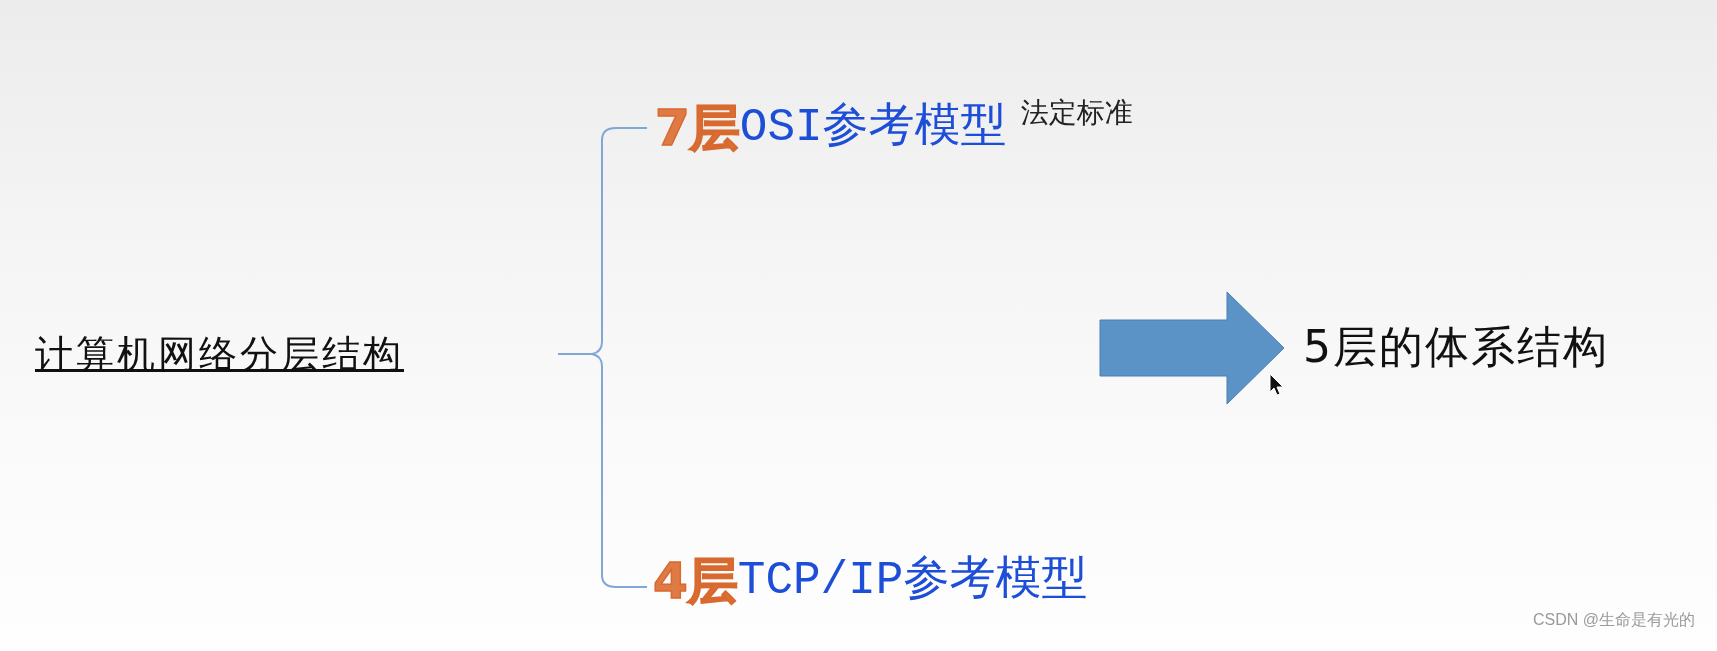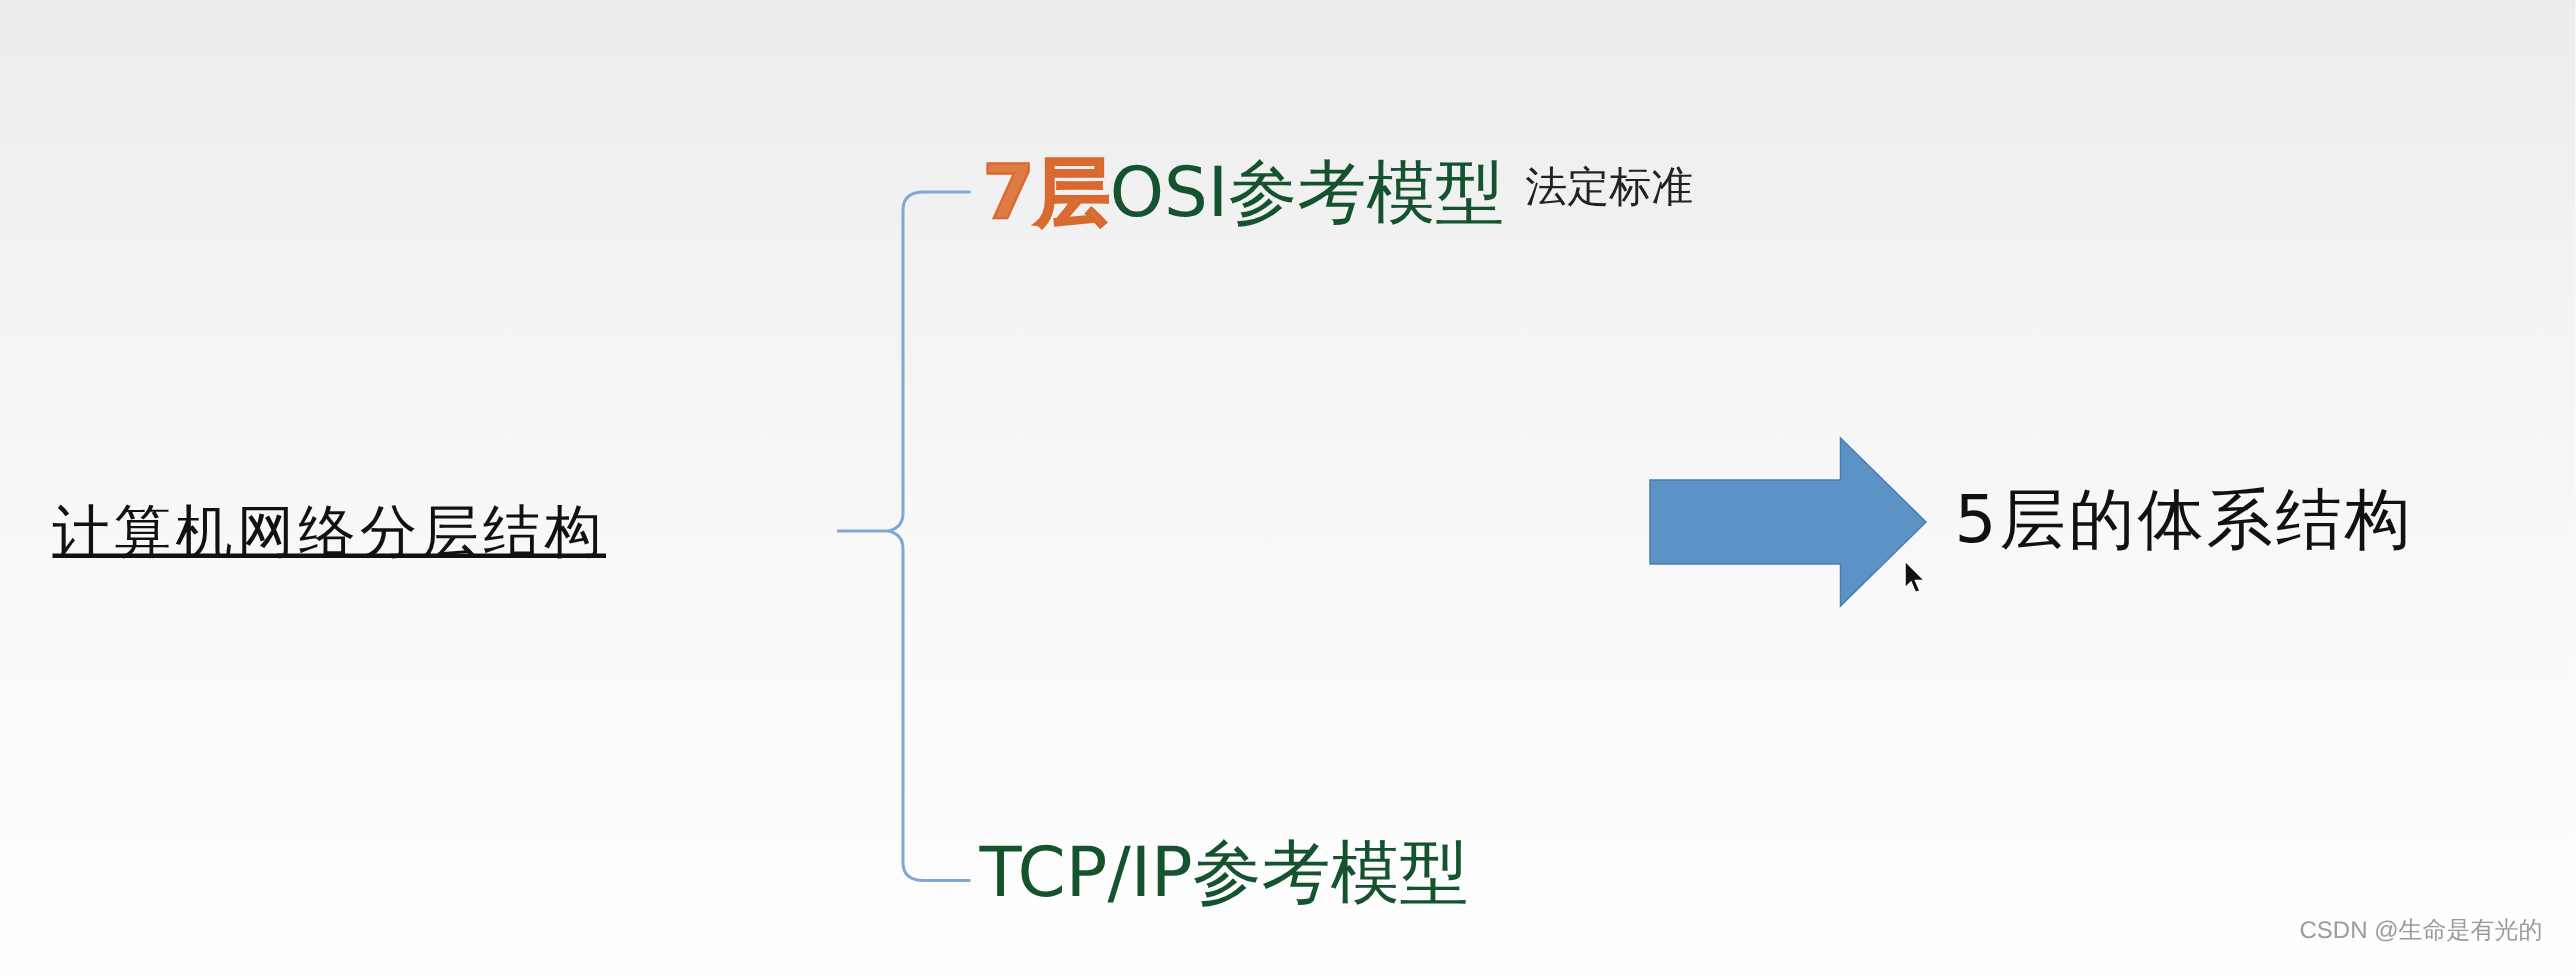--- a/index.html
+++ b/index.html
@@ -20,36 +20,37 @@
       left: 35px;
       top: 318px;
       font-size: 38px;
       line-height: 72px;
       letter-spacing: 3px;
       font-weight: normal;
       text-decoration: underline;
     }
     .branch {
       display: flex;
-      align-items: center;
+      align-items: flex-start;
     }
     .branch-top { left: 655px; top: 95px; }
     .branch-bottom { left: 653px; top: 548px; }
     .layer-count {
       color: #e07a45;
       font-weight: bold;
       font-size: 50px;
       line-height: 66px;
       -webkit-text-stroke: 1.5px #d8692f;
       text-shadow: 0 0 1px #f0b090;
     }
     .model-name {
       font-size: 46px;
       line-height: 66px;
-      color: #14532d;
+      color: #1d4ed8;
+      font-family: Liberation Mono, monospace;
     }
     .bottom-gap { margin-left: 0; }
     .standard-note {
       font-size: 28px;
       line-height: 40px;
       color: #222;
       font-family: Liberation Mono, monospace;
     }
     .note-top { margin-left: 14px; }
     .note-bottom { margin-left: 4px; position: relative; top: 8px; }
@@ -87,18 +88,19 @@
 
 <div class="abs root-label">计算机网络分层结构</div>
 
 <div class="abs branch branch-top">
   <span class="layer-count">7层</span>
   <span class="model-name">OSI参考模型</span>
   <span class="standard-note note-top">法定标准</span>
 </div>
 
 <div class="abs branch branch-bottom">
+  <span class="layer-count">4层</span>
   <span class="model-name bottom-gap">TCP/IP参考模型</span>
 </div>
 
 <div class="abs result-label">5层的体系结构</div>
 
 <div class="abs watermark">CSDN @生命是有光的</div>
 
 </body></html>

